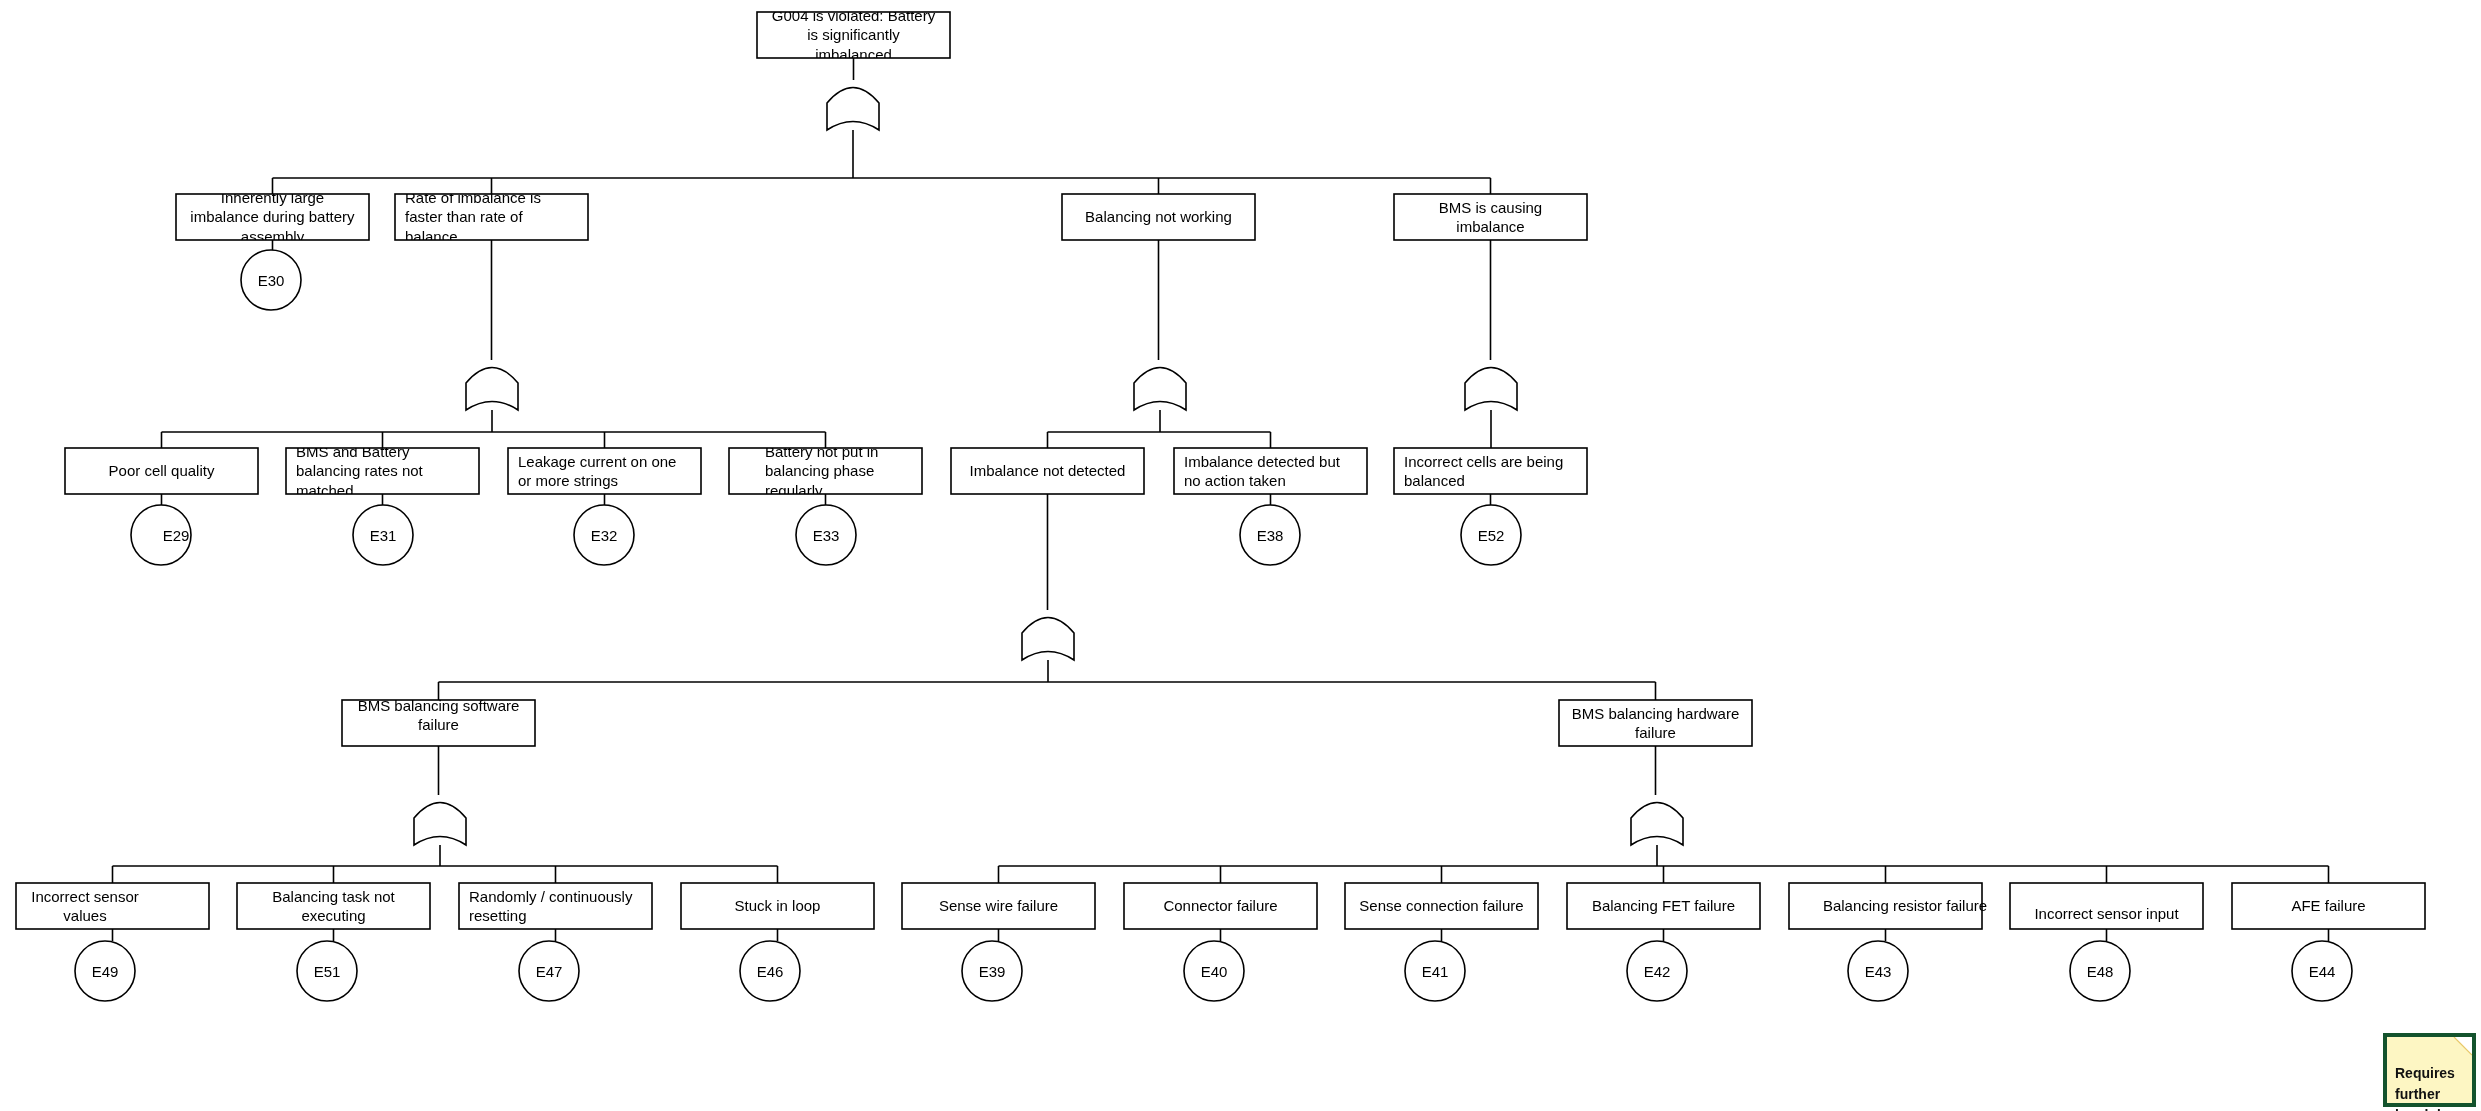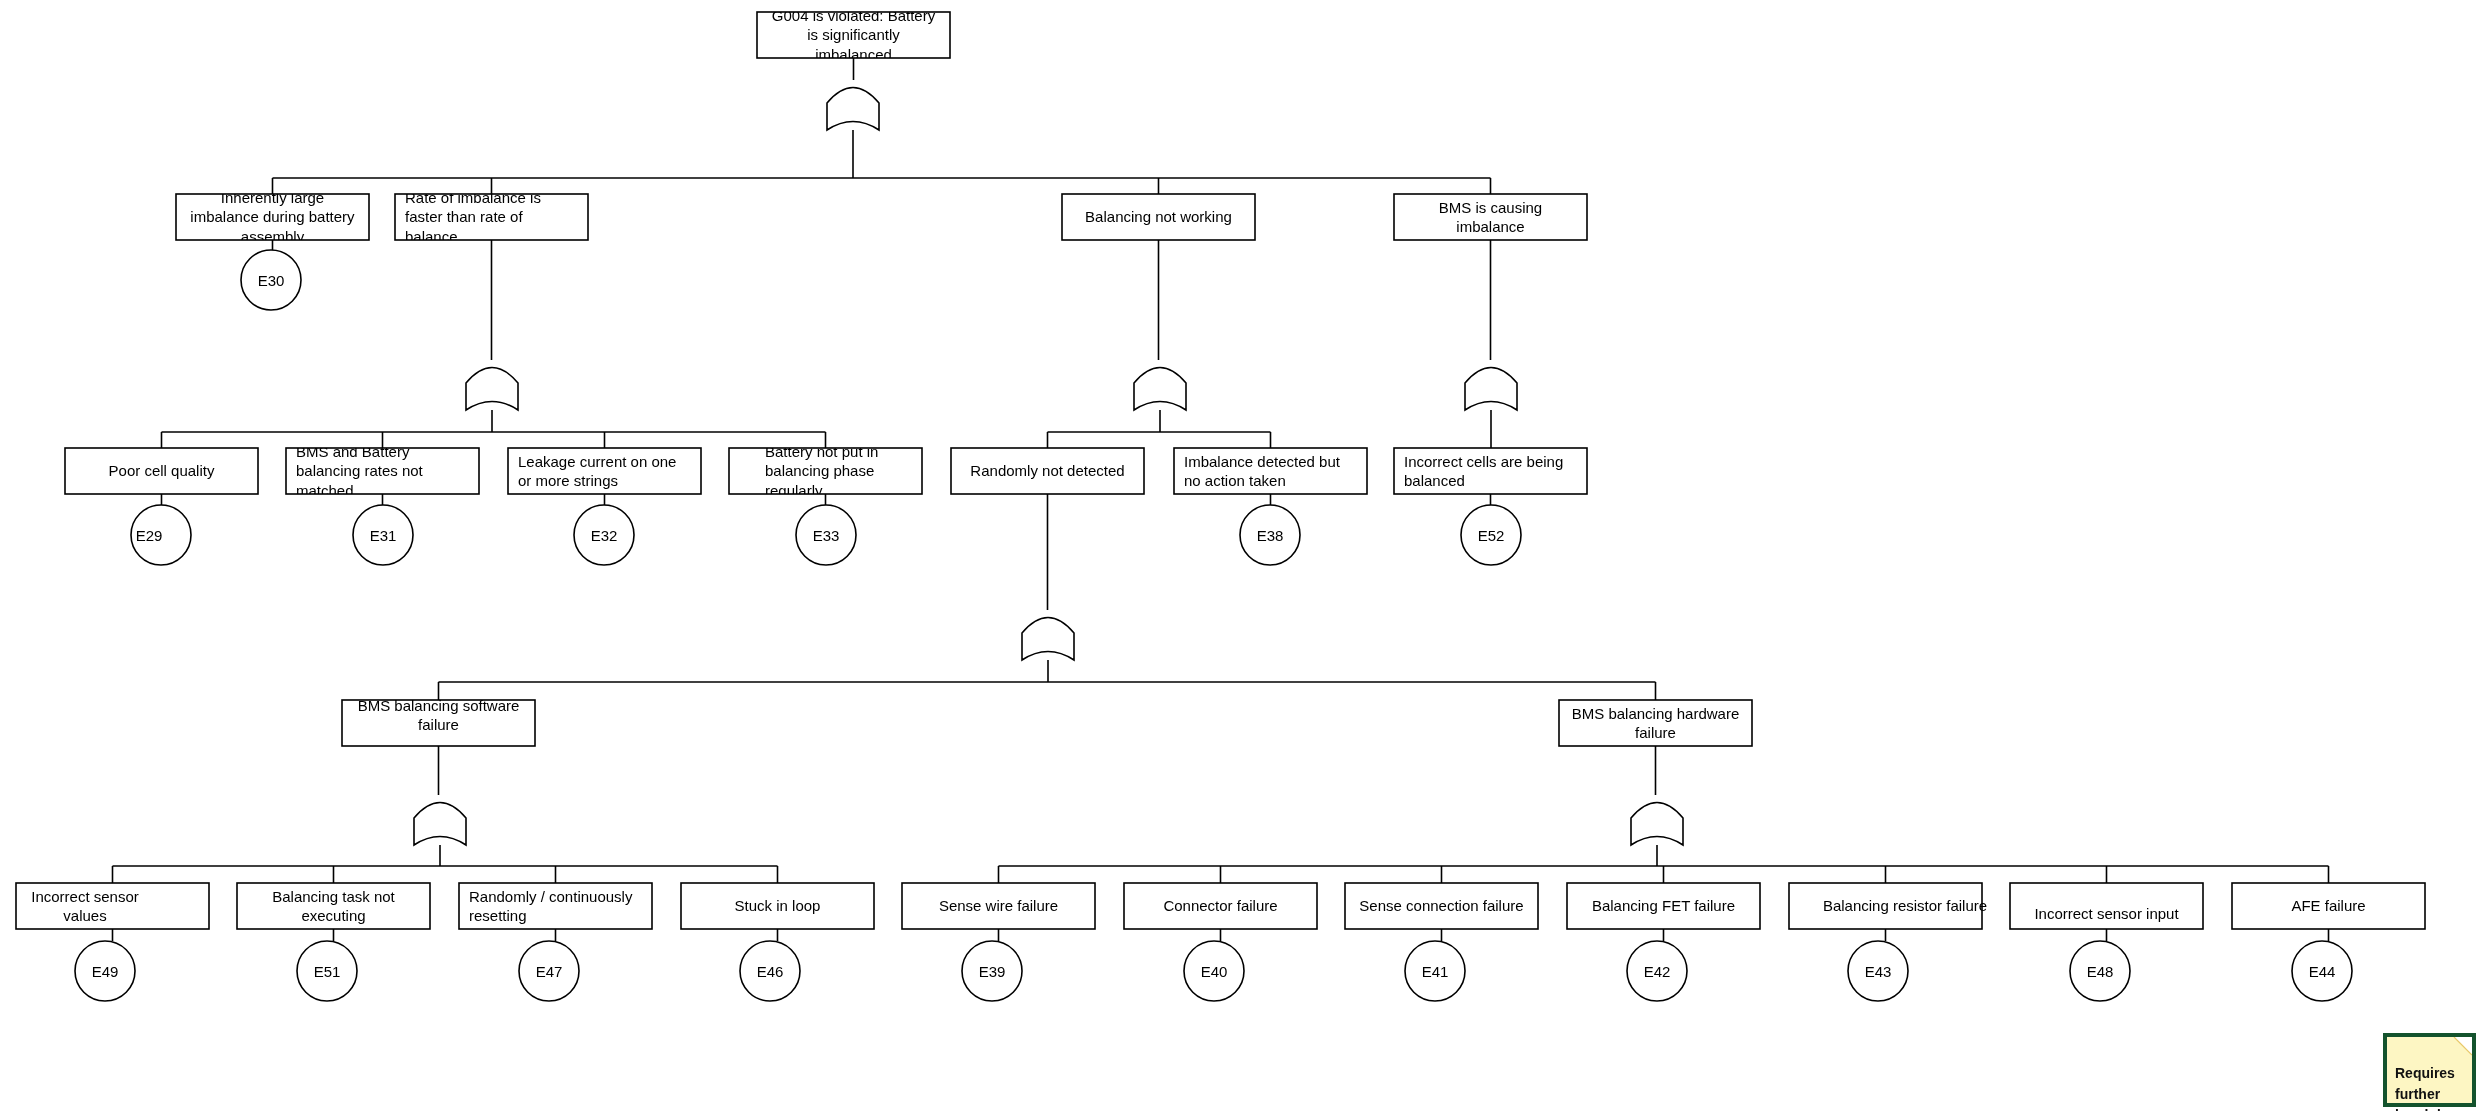--- a/index.html
+++ b/index.html
@@ -240,38 +240,38 @@
   <div id="labels">
       <div class="node-label centered" style="left: 757px; top: 12px; width: 193px; height: 46px;">G004 is violated: Battery is significantly imbalanced</div>
       <div class="node-label centered" style="left: 176px; top: 194px; width: 193px; height: 46px;">Inherently large imbalance during battery assembly</div>
       <div class="node-label lefted" style="left: 395px; top: 194px; width: 193px; height: 46px;">Rate of imbalance is faster than rate of balance</div>
       <div class="node-label centered" style="left: 1062px; top: 194px; width: 193px; height: 46px;">Balancing not working</div>
       <div class="node-label centered" style="left: 1394px; top: 194px; width: 193px; height: 46px;">BMS is causing imbalance</div>
       <div class="node-label centered" style="left: 65px; top: 448px; width: 193px; height: 46px;">Poor cell quality</div>
       <div class="node-label lefted" style="left: 286px; top: 448px; width: 193px; height: 46px;">BMS and Battery balancing rates not matched</div>
       <div class="node-label lefted" style="left: 508px; top: 448px; width: 193px; height: 46px;">Leakage current on one or more strings</div>
       <div class="node-label lefted" style="left: 729px; top: 448px; width: 193px; height: 46px; padding-left: 36px;">Battery not put in balancing phase regularly</div>
-      <div class="node-label centered" style="left: 951px; top: 448px; width: 193px; height: 46px;">Randomly not detected</div>
+      <div class="node-label centered" style="left: 951px; top: 448px; width: 193px; height: 46px;">Imbalance not detected</div>
       <div class="node-label lefted" style="left: 1174px; top: 448px; width: 193px; height: 46px;">Imbalance detected but no action taken</div>
       <div class="node-label lefted" style="left: 1394px; top: 448px; width: 193px; height: 46px;">Incorrect cells are being balanced</div>
       <div class="node-label centered" style="left: 342px; top: 700px; width: 193px; height: 30px;">BMS balancing software failure</div>
       <div class="node-label centered" style="left: 1559px; top: 700px; width: 193px; height: 46px;">BMS balancing hardware failure</div>
       <div class="node-label centered" style="left: 0; top: 883px; width: 170px; height: 46px;">Incorrect sensor values</div>
       <div class="node-label centered" style="left: 237px; top: 883px; width: 193px; height: 46px;">Balancing task not executing</div>
       <div class="node-label lefted" style="left: 459px; top: 883px; width: 193px; height: 46px;">Randomly / continuously resetting</div>
       <div class="node-label centered" style="left: 681px; top: 883px; width: 193px; height: 46px;">Stuck in loop</div>
       <div class="node-label centered" style="left: 902px; top: 883px; width: 193px; height: 46px;">Sense wire failure</div>
       <div class="node-label centered" style="left: 1124px; top: 883px; width: 193px; height: 46px;">Connector failure</div>
       <div class="node-label centered" style="left: 1345px; top: 883px; width: 193px; height: 46px;">Sense connection failure</div>
       <div class="node-label centered" style="left: 1567px; top: 883px; width: 193px; height: 46px;">Balancing FET failure</div>
       <div class="node-label centered" style="left: 1789px; top: 883px; width: 232px; height: 46px;">Balancing resistor failure</div>
       <div class="node-label centered" style="left: 2010px; top: 883px; width: 193px; height: 62px;">Incorrect sensor input</div>
       <div class="node-label centered" style="left: 2232px; top: 883px; width: 193px; height: 46px;">AFE failure</div>
       <div class="evt-label" style="left: 241px; top: 250px; width: 60px; height: 60px;">E30</div>
-      <div class="evt-label" style="left: 119px; top: 505px; width: 60px; height: 60px; text-align: center;">E29</div>
+      <div class="evt-label" style="left: 146px; top: 505px; width: 60px; height: 60px; text-align: center;">E29</div>
       <div class="evt-label" style="left: 353px; top: 505px; width: 60px; height: 60px;">E31</div>
       <div class="evt-label" style="left: 574px; top: 505px; width: 60px; height: 60px;">E32</div>
       <div class="evt-label" style="left: 796px; top: 505px; width: 60px; height: 60px;">E33</div>
       <div class="evt-label" style="left: 1240px; top: 505px; width: 60px; height: 60px;">E38</div>
       <div class="evt-label" style="left: 1461px; top: 505px; width: 60px; height: 60px;">E52</div>
       <div class="evt-label" style="left: 75px; top: 941px; width: 60px; height: 60px;">E49</div>
       <div class="evt-label" style="left: 297px; top: 941px; width: 60px; height: 60px;">E51</div>
       <div class="evt-label" style="left: 519px; top: 941px; width: 60px; height: 60px;">E47</div>
       <div class="evt-label" style="left: 740px; top: 941px; width: 60px; height: 60px;">E46</div>
       <div class="evt-label" style="left: 962px; top: 941px; width: 60px; height: 60px;">E39</div>

